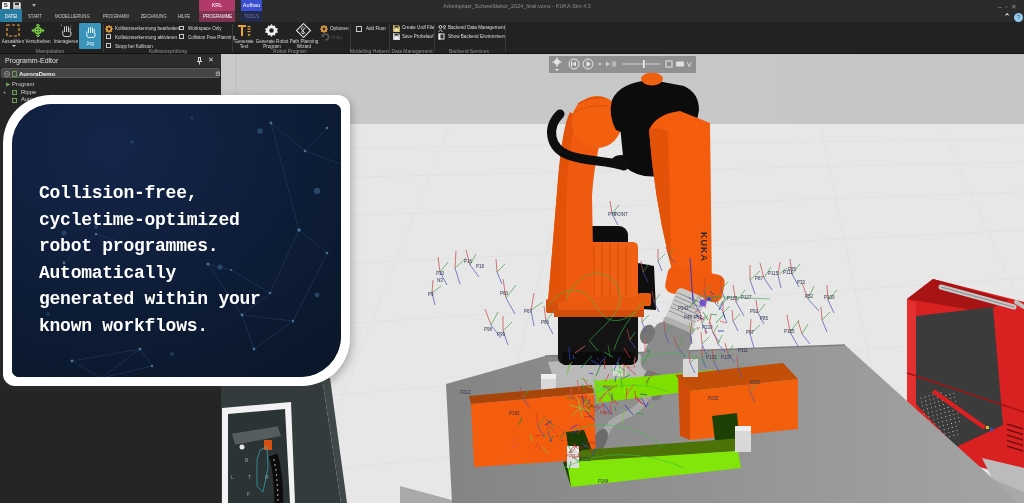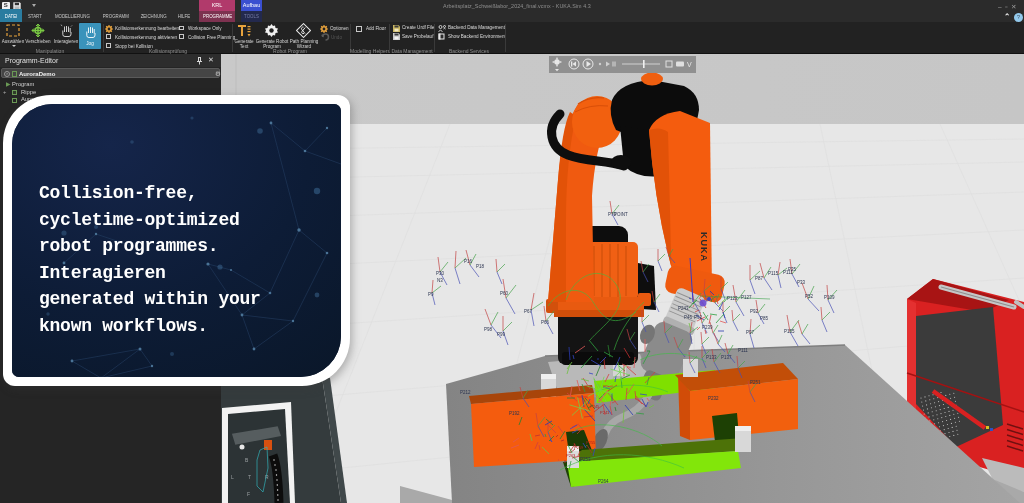--- a/index.html
+++ b/index.html
@@ -950,18 +950,18 @@
             <circle cx="120" cy="38" r="1.8" opacity="0.4"></circle>
             <circle cx="180" cy="14" r="1.6" opacity="0.4"></circle>
             <circle cx="305" cy="191" r="2.4" opacity="0.5"></circle>
         <circle cx="160" cy="250" r="2" opacity="0.4"></circle>
             <circle cx="36" cy="210" r="1.7" opacity="0.4"></circle>
       </g>
     </svg>
     <div id="card-text">Collision-free,
 cycletime-optimized
 robot programmes.
-Interagieren
+Automatically
 generated within your
 known workflows.</div>
   </div>
 </div>
 </div>
 
 </body></html>

